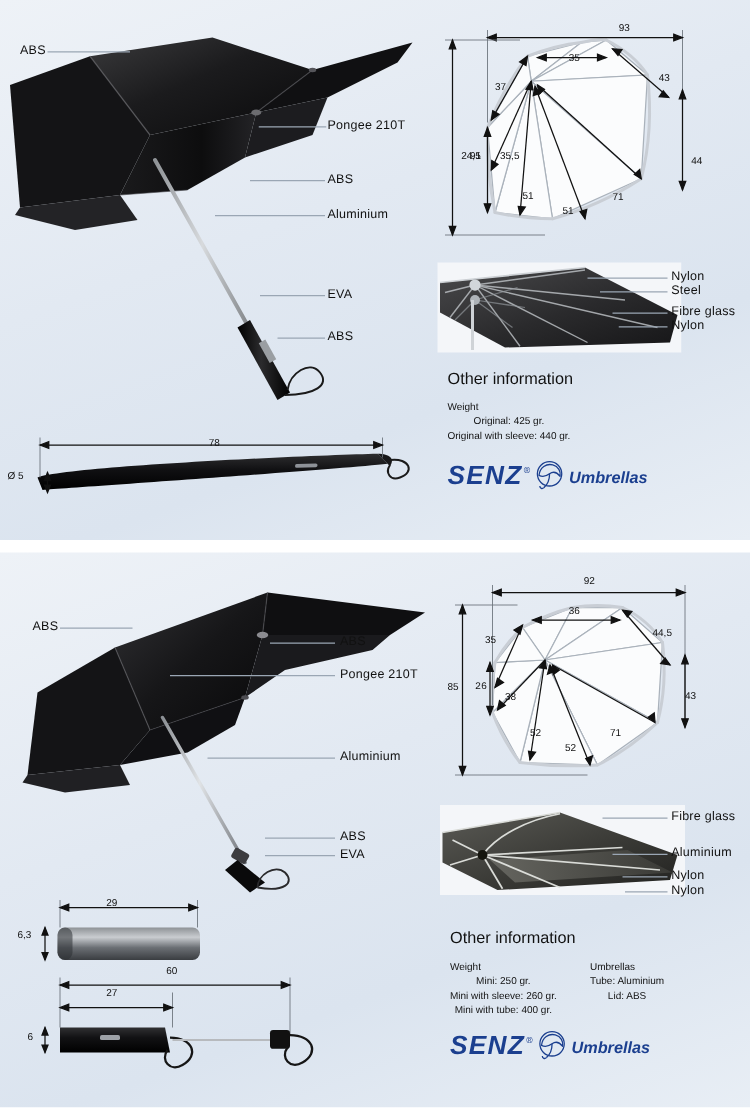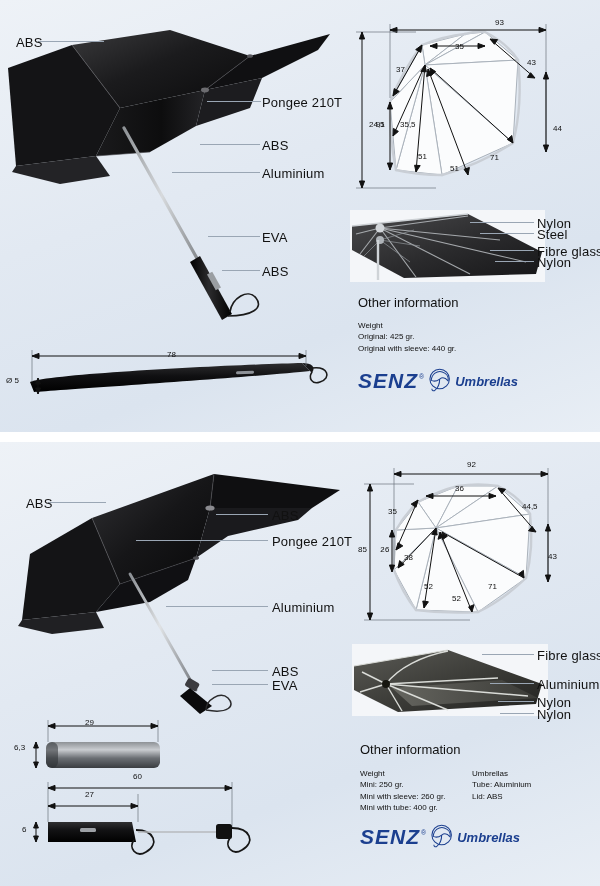--- a/index.html
+++ b/index.html
@@ -10,26 +10,26 @@
     overflow:hidden;
   }
   .sheet{position:relative;width:600px;height:886px;}
 
   .panel{position:absolute;left:0;width:600px;overflow:hidden;
     background:linear-gradient(160deg,#eef2f7 0%,#e2e9f2 40%,#dbe4ef 70%,#e8eef5 100%);}
   .panel-top{top:0;height:432px;}
   .panel-bot{top:442px;height:444px;}
   .divider{position:absolute;left:0;top:432px;width:600px;height:10px;background:#ffffff;}
 
-  .lbl{position:absolute;font-size:13px;color:#111;white-space:nowrap;letter-spacing:.2px;}
+  .lbl{position:absolute;font-size:10px;color:#111;white-space:nowrap;letter-spacing:.2px;}
   .dim{position:absolute;font-size:8px;color:#111;white-space:nowrap;}
   .lead{position:absolute;height:1px;background:#9aa6b4;}
 
   .info-h{position:absolute;font-size:13px;color:#111;}
-  .info-b{position:absolute;font-size:8px;color:#111;line-height:11.5px;white-space:pre;}
+  .info-b{position:absolute;font-size:8px;color:#111;line-height:11.5px;white-space:pre;text-align:center;}
 
   
   .logo{position:absolute;display:flex;align-items:center;}
   .logo .senz{font-size:21px;font-weight:bold;font-style:italic;color:#1b3f8f;
     letter-spacing:1px;font-family:"Liberation Sans",sans-serif;}
   .logo .reg{font-size:7px;color:#1b3f8f;vertical-align:super;margin-left:1px;margin-top:-10px;}
   .logo .umb{font-size:13px;font-weight:bold;font-style:italic;color:#1b3f8f;margin-left:2px;}
   .logo .mark{width:26px;height:26px;margin:0 1px 0 2px;}
 
   svg{display:block;overflow:visible;}

